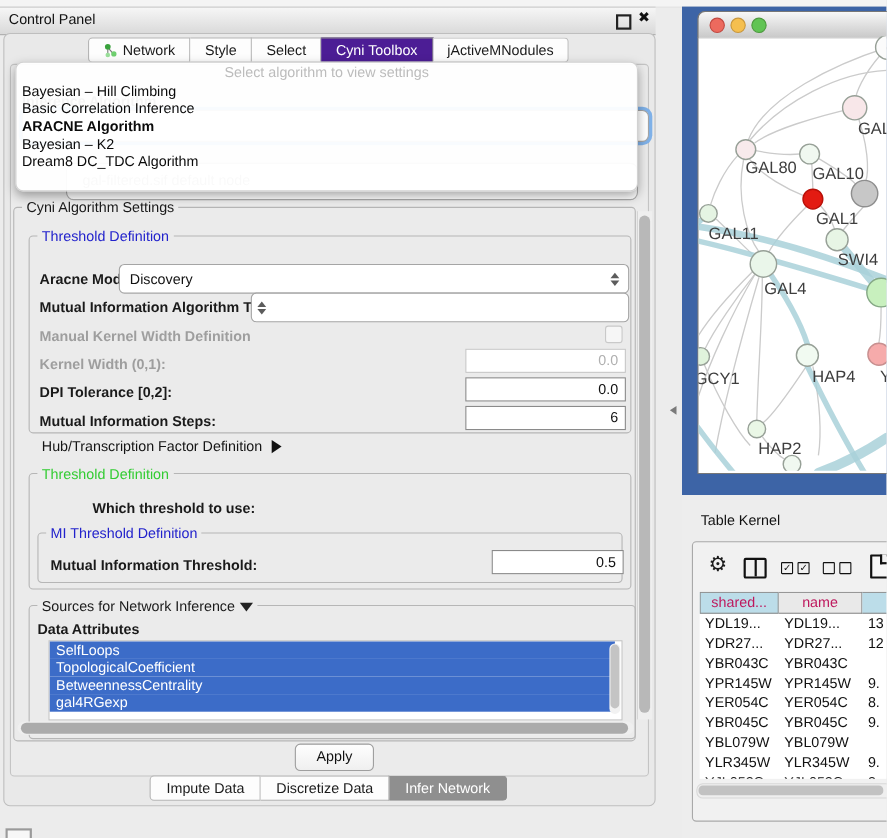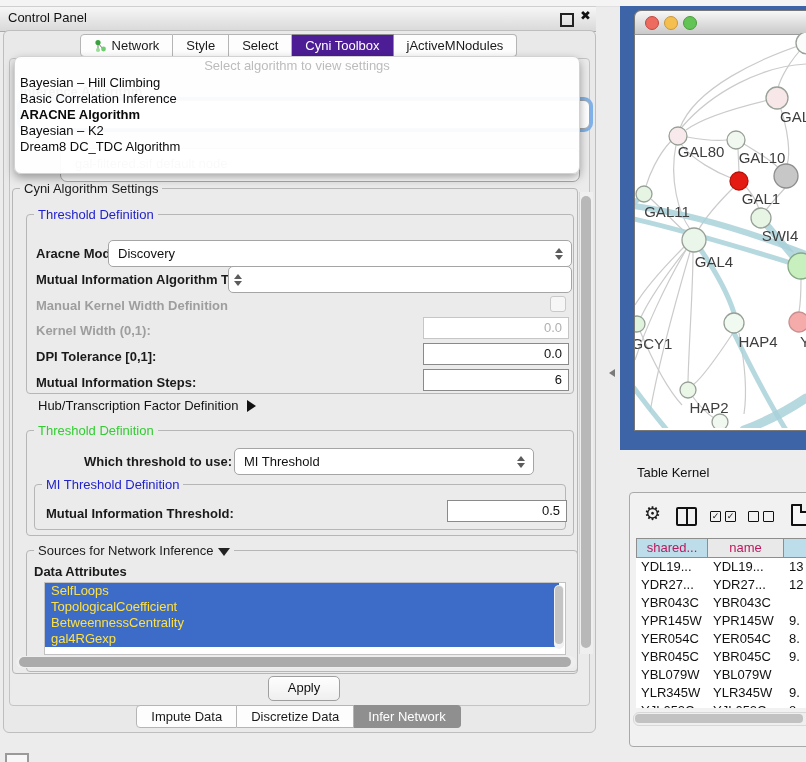--- a/index.html
+++ b/index.html
@@ -59,21 +59,21 @@
   .tri-up{width:0;height:0;border-left:4px solid transparent;border-right:4px solid transparent;border-bottom:5px solid #5c5c5c;}
   .tri-dn{width:0;height:0;border-left:4px solid transparent;border-right:4px solid transparent;border-top:5px solid #5c5c5c;}
   .field{position:absolute;height:20px;background:#FFF;border:1px solid #8A8A8A;text-align:right;padding-right:6px;line-height:20px;font-size:13px;color:#111;}
   .field.dis{border-color:#C6C6C6;color:#B0B0B0;}
   .checkbox{position:absolute;width:14px;height:14px;background:#F6F6F6;border:1px solid #C9C9C9;border-radius:3px;}
   .hub-row{position:absolute;left:38px;top:398px;font-weight:400;color:#141414;display:flex;align-items:center;gap:9px;}
   .tri-right{width:0;height:0;border-top:6px solid transparent;border-bottom:6px solid transparent;border-left:9px solid #111;}
   .tri-down-sm{display:inline-block;width:0;height:0;border-left:6px solid transparent;border-right:6px solid transparent;border-top:8px solid #222;vertical-align:middle;margin-left:4px;}
 
   .attr-list{position:absolute;left:44px;top:582px;width:520px;height:71px;background:#FFF;border:1px solid #C2C2C2;overflow:hidden;}
-  .attr-item{height:16px;line-height:16px;padding-left:6px;color:#fde047;font-size:13px;}
+  .attr-item{height:16px;line-height:16px;padding-left:6px;color:#ffffff;font-size:13px;}
   .list-vscroll{position:absolute;right:1px;top:2px;width:10px;height:64px;background:#F2F2F2;border-radius:5px;}
   .list-vthumb{position:absolute;left:1px;top:1px;width:8px;height:58px;background:#C4C4C4;border-radius:4px;}
 
   .set-vscroll{left:579px;top:192px;width:13px;height:462px;background:#EFEFEF;border-left:1px solid #D5D5D5;}
   .set-vthumb{left:581px;top:196px;width:10px;height:452px;background:#B8B8B8;border-radius:5px;}
   .set-hscroll{left:16px;top:656px;width:560px;height:12px;background:#EFEFEF;border-radius:6px;}
   .set-hthumb{left:19px;top:657px;width:552px;height:10px;background:#ABABAB;border-radius:5px;}
 
   .apply-btn{left:268px;top:676px;width:70px;height:23px;background:linear-gradient(#FEFEFE,#EFEFEF);border:1px solid #9F9F9F;border-radius:5px;text-align:center;line-height:22px;font-size:13px;color:#111;}
 
@@ -187,41 +187,34 @@
   <div class="combo" style="left:228px;top:266px;width:342px;">
     <span class="arrows">
         <span class="tri-up"></span>
         <span class="tri-dn"></span>
       </span>
   </div>
   <div class="lbl dis" style="left:36px;top:298px;">Manual Kernel Width Definition</div>
   <div class="checkbox" style="left:550px;top:296px;"></div>
   <div class="lbl dis" style="left:36px;top:323px;">Kernel Width (0,1):</div>
   <div class="field dis" style="left:423px;top:317px;width:138px;">0.0</div>
-  <div class="lbl" style="left:36px;top:349px;">DPI Tolerance [0,1]:</div>
+  <div class="lbl" style="left:36px;top:349px;">DPI Tolerance [0,2]:</div>
   <div class="field" style="left:423px;top:343px;width:138px;">0.0</div>
   <div class="lbl" style="left:36px;top:375px;">Mutual Information Steps:</div>
   <div class="field" style="left:423px;top:369px;width:138px;">6</div>
 
   <div class="hub-row">
     <span>Hub/Transcription Factor Definition</span>
     <span class="tri-right"></span>
   </div>
 
   <div class="grp thr-grp">
     <span class="grp-legend legend-green">Threshold Definition</span>
   </div>
   <div class="lbl" style="left:84px;top:454px;">Which threshold to use:</div>
-  <div class="combo" style="left:234px;top:448px;width:298px;">
-    <span class="ctext">MI Threshold</span>
-    <span class="arrows">
-        <span class="tri-up"></span>
-        <span class="tri-dn"></span>
-      </span>
-  </div>
   <div class="grp mithr-grp" style="background:transparent;">
     <span class="grp-legend legend-blue">MI Threshold Definition</span>
   </div>
   <div class="lbl" style="left:46px;top:506px;">Mutual Information Threshold:</div>
   <div class="field" style="left:447px;top:500px;width:112px;">0.5</div>
 
   <div class="grp src-grp">
     <span class="grp-legend"><span>Sources for Network Inference</span><span class="tri-down-sm"></span></span>
   </div>
   <div class="lbl" style="left:34px;top:564px;">Data Attributes</div>

